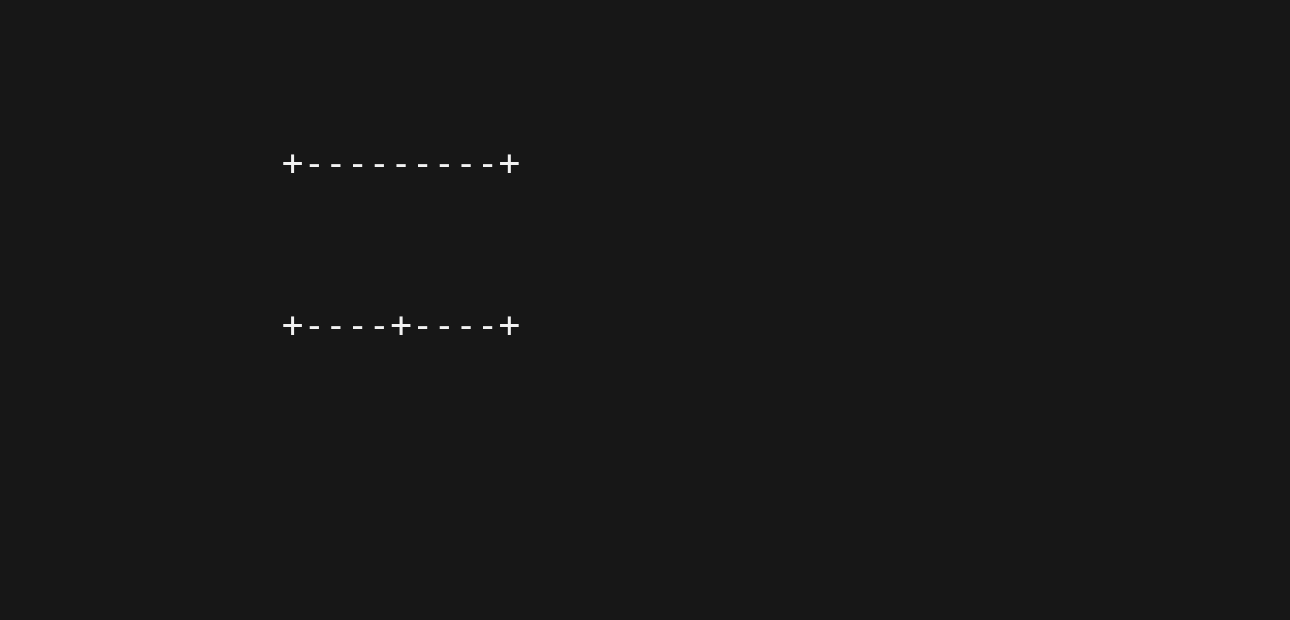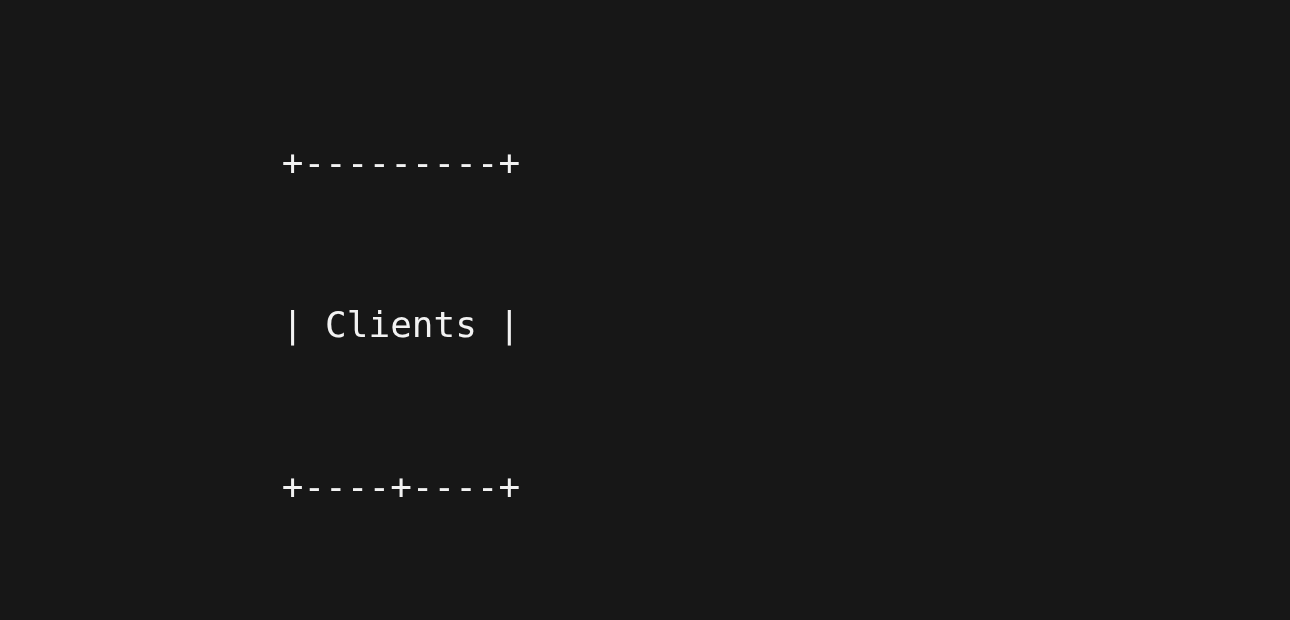--- a/index.html
+++ b/index.html
@@ -33,21 +33,20 @@
     white-space: pre;
     height: 54px;
   }
 </style>
 </head>
 <body>
 
 <div class="screen">
   <div class="ascii">
     <div class="line">             +---------+</div>
-    <div class="line">             | Clients |</div>
     <div class="line">             +----+----+</div>
     
     
     
     
     
     
     
   </div>
 </div>

